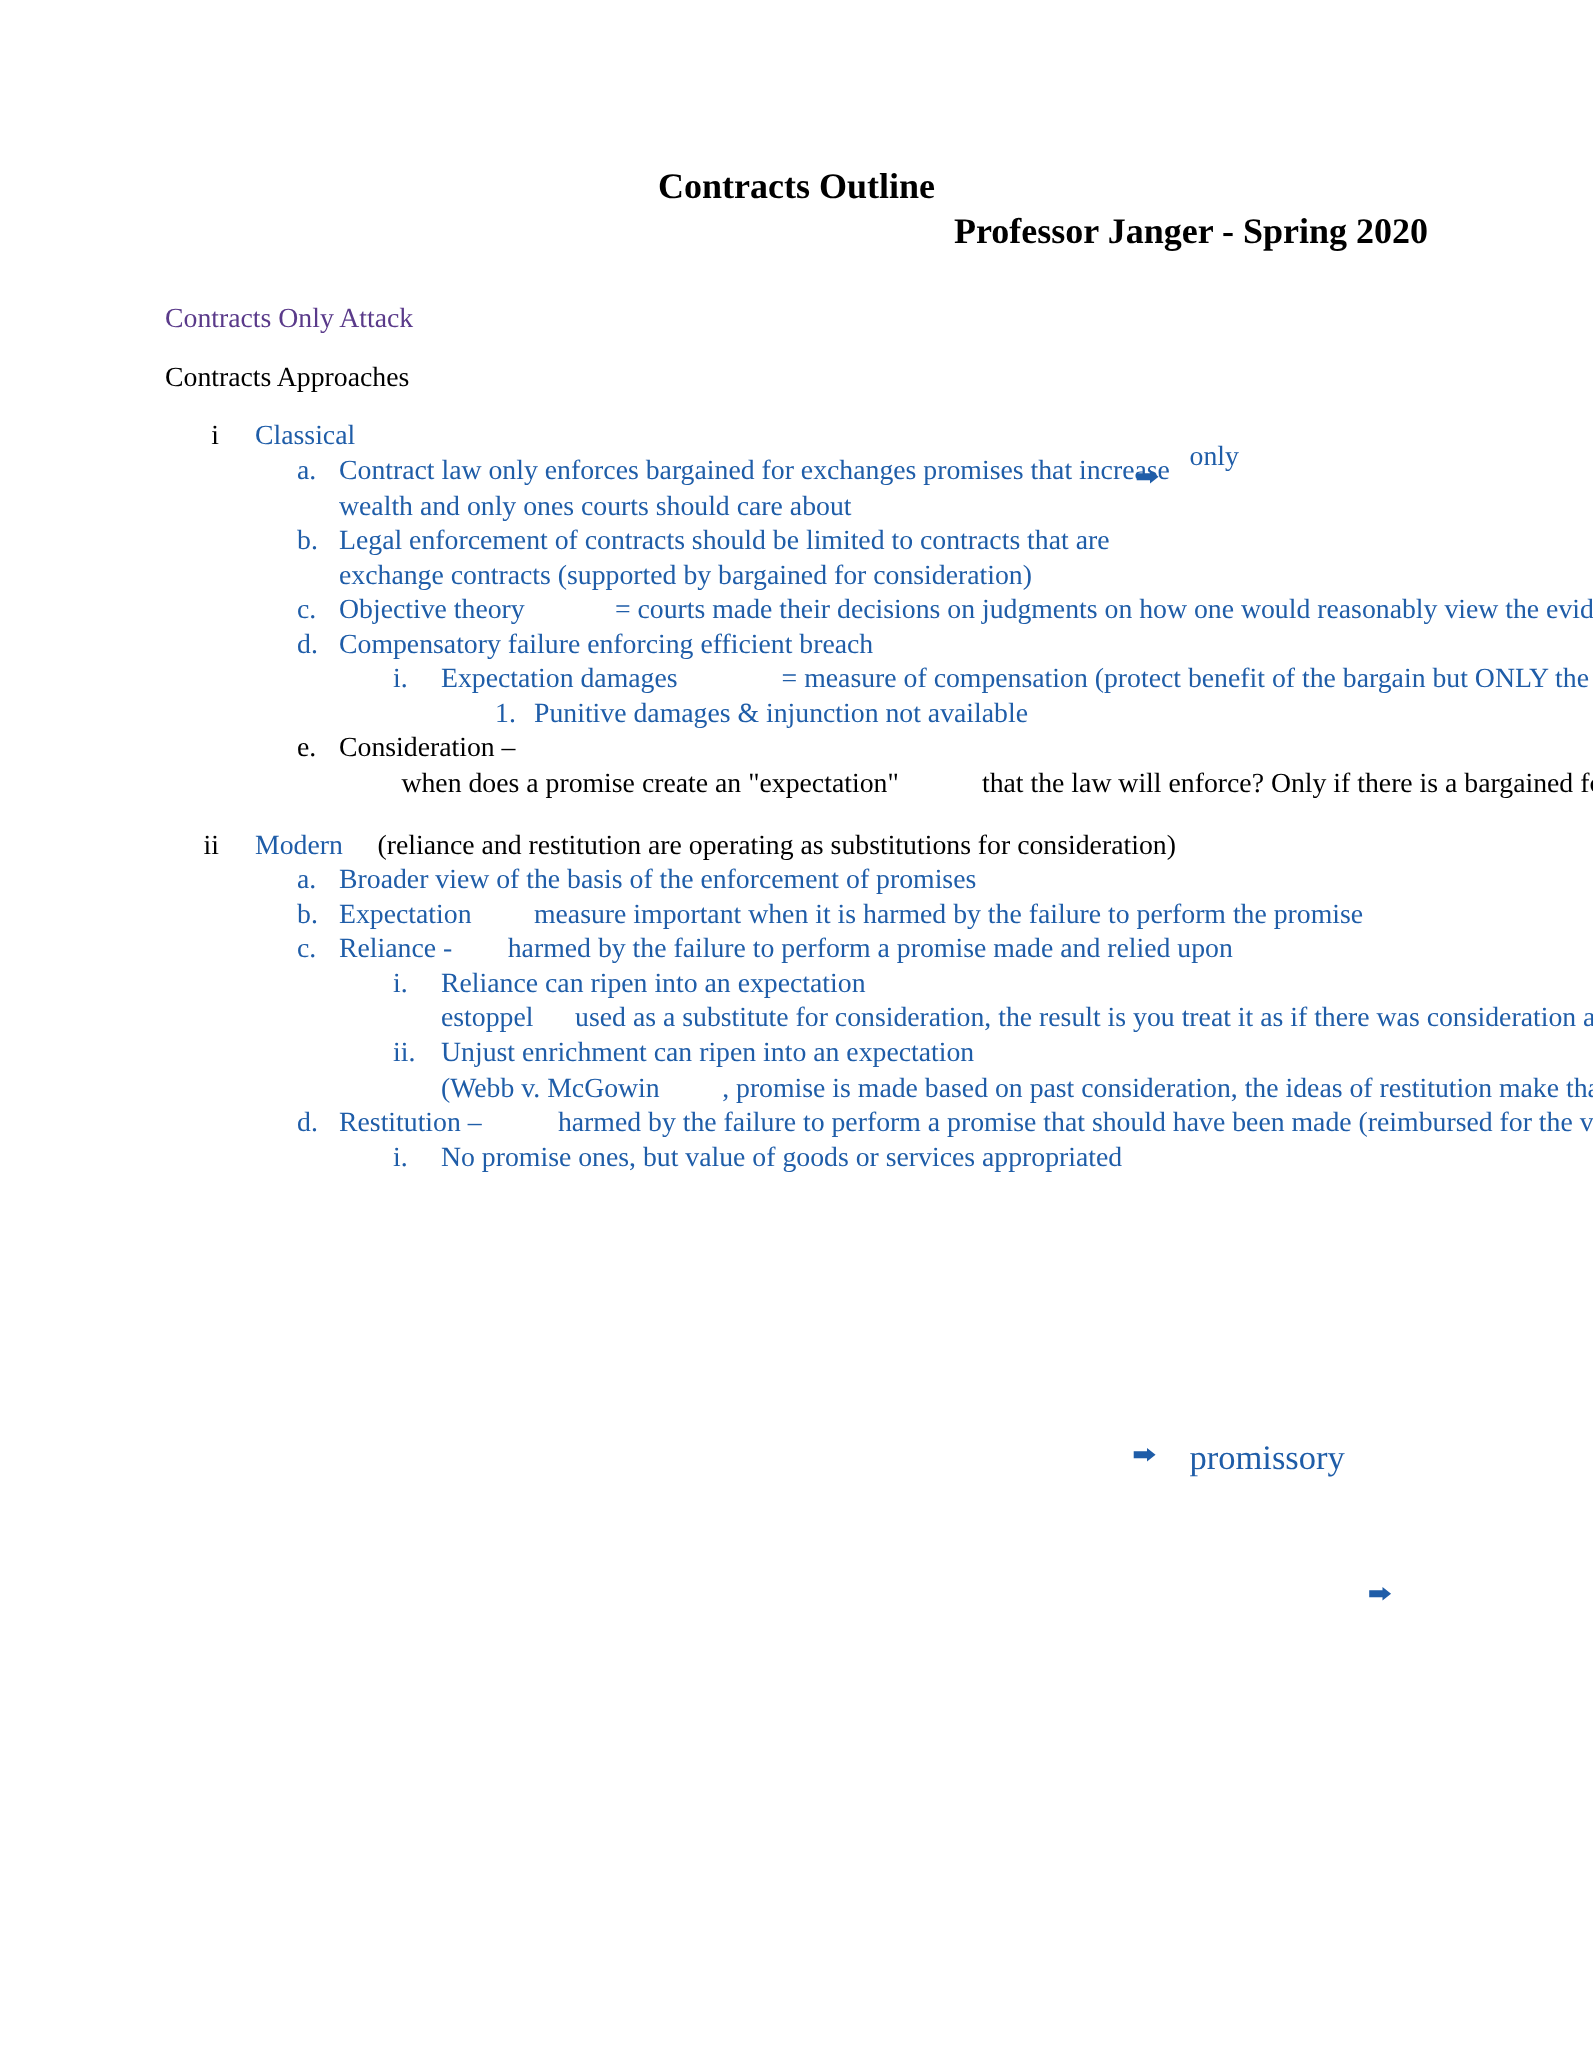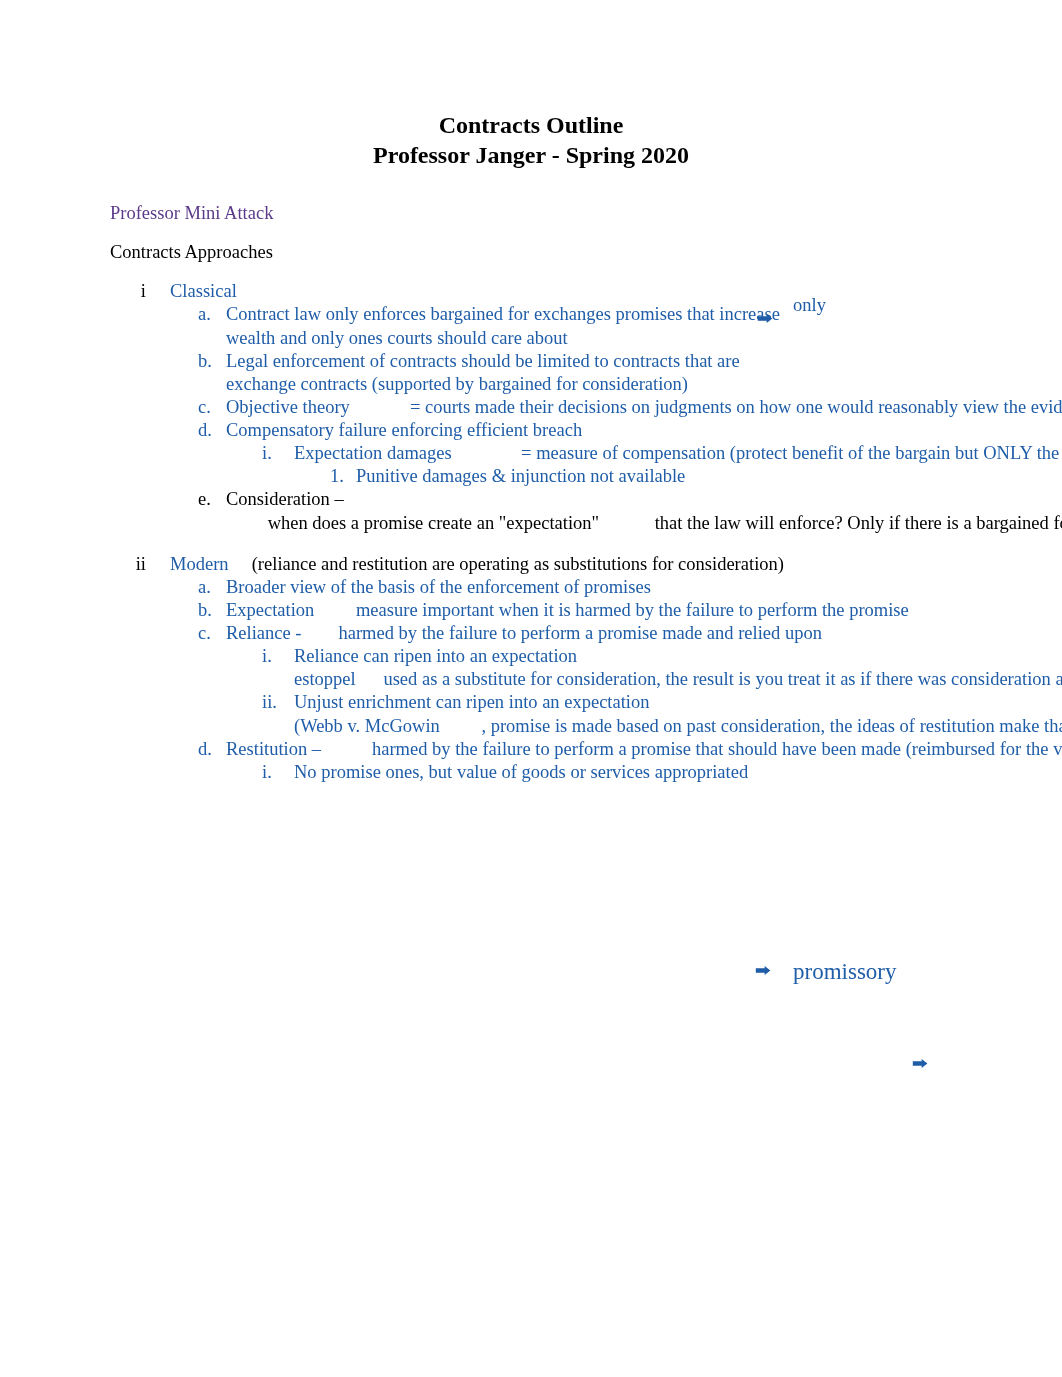--- a/index.html
+++ b/index.html
@@ -12,21 +12,21 @@
     color: #000;
     font-size: 18.5px;
     line-height: 1.25;
     position: relative;
   }
   .title {
     text-align: center;
     font-size: 24px;
   }
   .subtitle {
-    text-align: center;
+    text-align: right;
     font-size: 24px;
     margin-bottom: 32px;
   }
   .purple { color: #5a3a8a; }
   .blue { color: #1f5da8; }
   .section-head {
     margin: 12px 0 16px 0;
     font-size: 18.5px;
   }
   .outer-list {
@@ -86,21 +86,21 @@
     font-size: 16px;
   }
   .ws { white-space: pre; }
 </style>
 </head>
 <body>
 
 <h1 class="title">Contracts Outline</h1>
 <h2 class="subtitle">Professor Janger - Spring 2020</h2>
 
-<div class="section-head purple">Professor Mini Attack</div>
+<div class="section-head purple">Contracts Only Attack</div>
 
 <div class="section-head">Contracts Approaches</div>
 
 <div class="outer-list" id="outer-list">
     <div class="outer-item">
       <div class="outer-marker">i</div>
       <div class="outer-body">
         <div><span class="blue">Classical</span></div>
         <ul class="list-a">
           <li>

